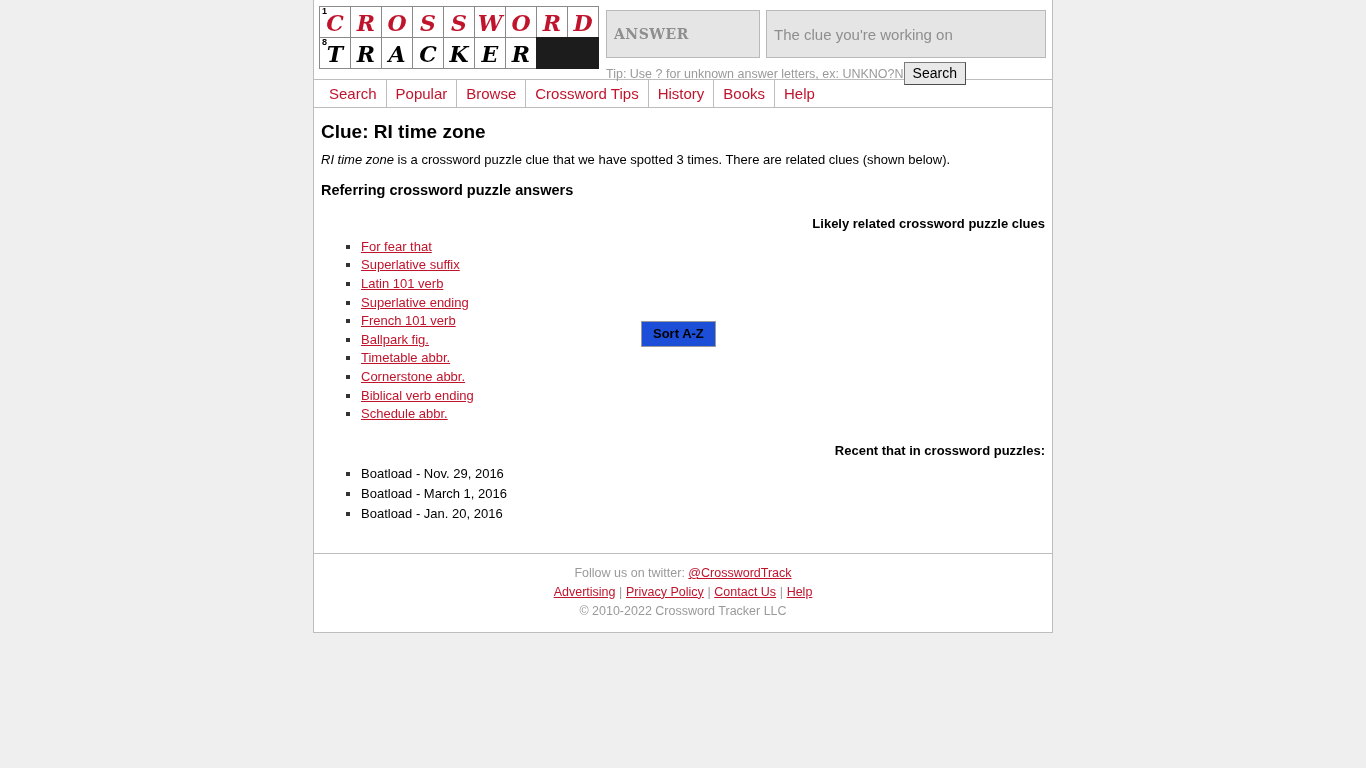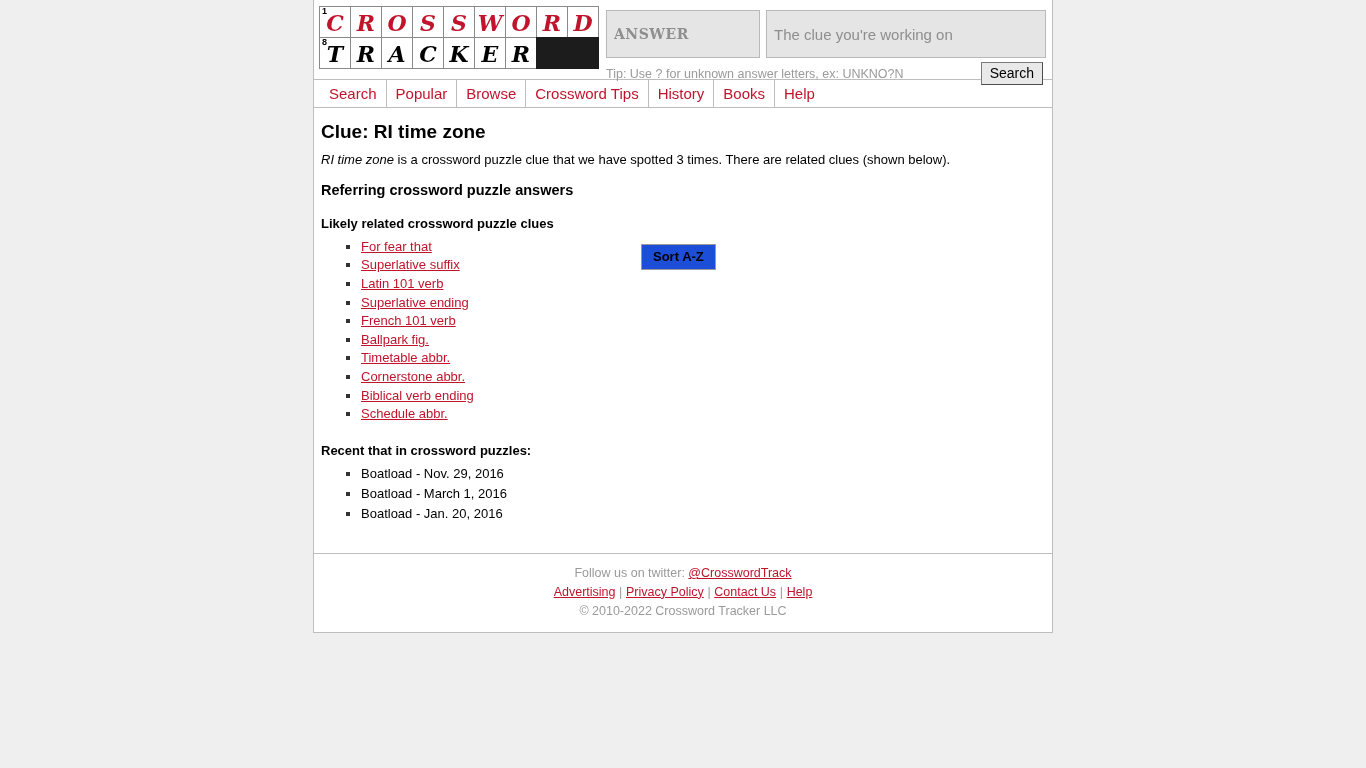--- a/index.html
+++ b/index.html
@@ -117,21 +117,20 @@
     font-family: "Liberation Sans", sans-serif;
     font-size: 15px;
   }
   #clue-input::placeholder {
     color: #8e8e8e;
     opacity: 1;
   }
   .tip-row {
     display: flex;
     align-items: center;
-    justify-content: space-between;
     margin-top: 4px;
   }
   .tip {
     color: #9a9a9a;
     font-size: 12.5px;
     white-space: nowrap;
   }
   .search-btn {
     font-family: "Liberation Sans", sans-serif;
     font-size: 14px;
@@ -186,40 +185,41 @@
 
   h2.section {
     font-size: 14.5px;
     font-weight: bold;
     margin: 0 0 6px 0;
   }
   h3.section-sm {
     font-size: 13px;
     font-weight: bold;
     margin: 18px 0 8px 0;
+    text-align: right;
   }
 
   ul.answers {
     list-style: square;
     margin: 0 0 0 0;
     padding: 0 0 0 40px;
   }
   ul.answers li { margin: 0 0 4px 0; }
   ul.answers li::marker { color: #333; }
   ul.answers a {
     color: #c0142c;
     font-weight: bold;
     font-size: 14px;
     letter-spacing: 2px;
     text-decoration: underline;
   }
 
   .clues-wrap {
     display: flex;
-    align-items: flex-start;
+    align-items: center;
   }
   ul.clue-list {
     list-style: square;
     margin: 0;
     padding: 0 0 0 40px;
     width: 280px;
     flex: 0 0 auto;
   }
   ul.clue-list li {
     margin: 0 0 2px 0;

